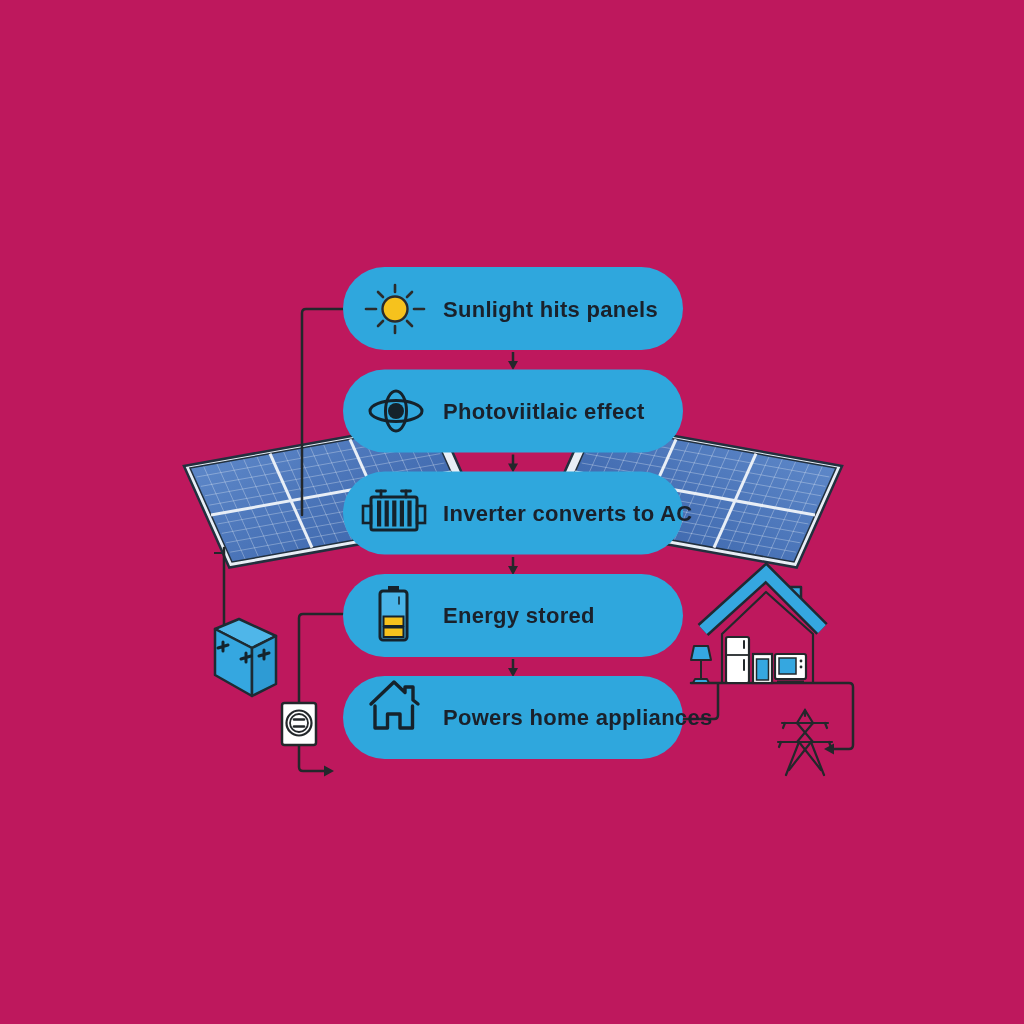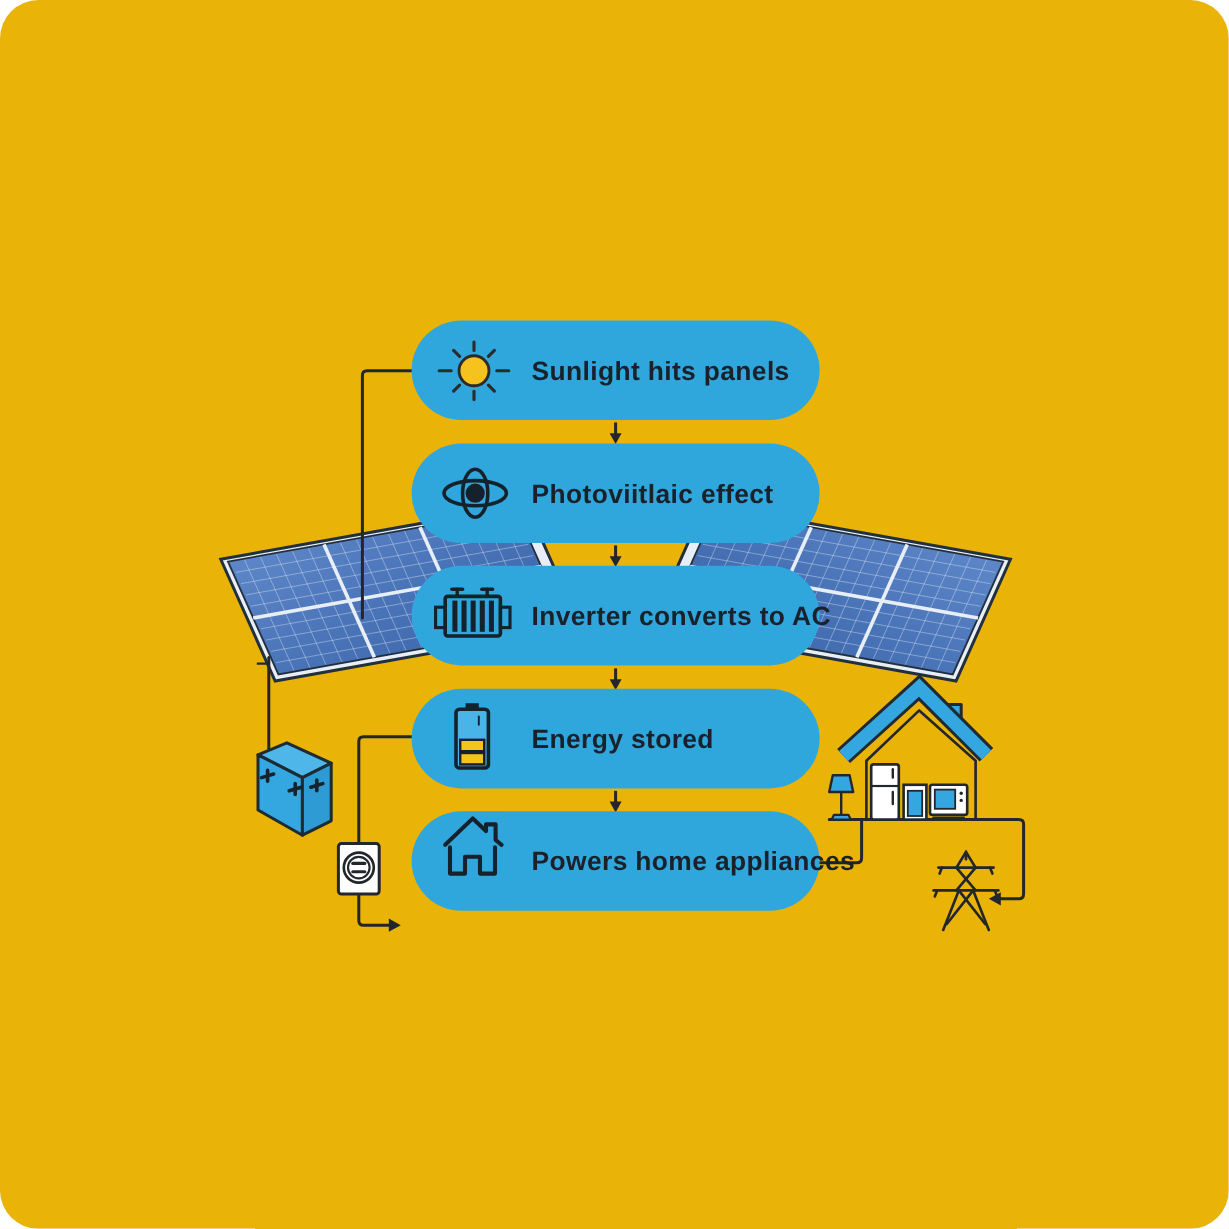--- a/index.html
+++ b/index.html
@@ -1,17 +1,17 @@
 <!DOCTYPE html>
 <html><head>
 <meta charset="utf-8">
 <style>
   html,body{margin:0;padding:0;background:#ffffff;}
-  .canvas{position:relative;width:1024px;height:1024px;background:#eab308;overflow:hidden;
-          font-family:"Liberation Sans",sans-serif;border-radius:32px;}
+  .canvas{position:relative;width:1024px;height:1024px;background:#be185d;overflow:hidden;
+          font-family:"Liberation Sans",sans-serif;}
   svg text{font-family:"Liberation Sans","DejaVu Sans",sans-serif;font-weight:700;
            font-size:22px;fill:#1A212B;letter-spacing:.3px;}
 </style>
 </head>
 <body>
 
 <div class="canvas">
 <svg width="1024" height="1024" viewBox="0 0 1024 1024">
   <defs>
     <linearGradient id="pv" x1="0" y1="0" x2="1" y2="1">

